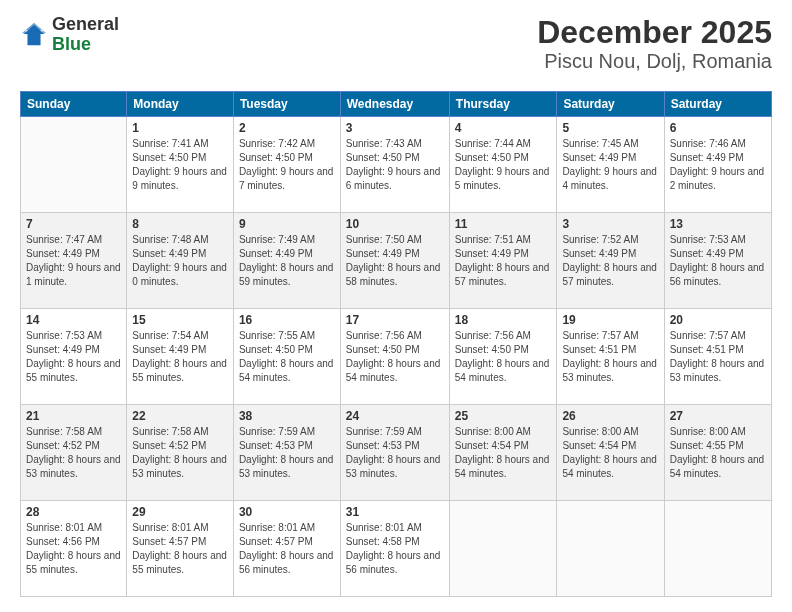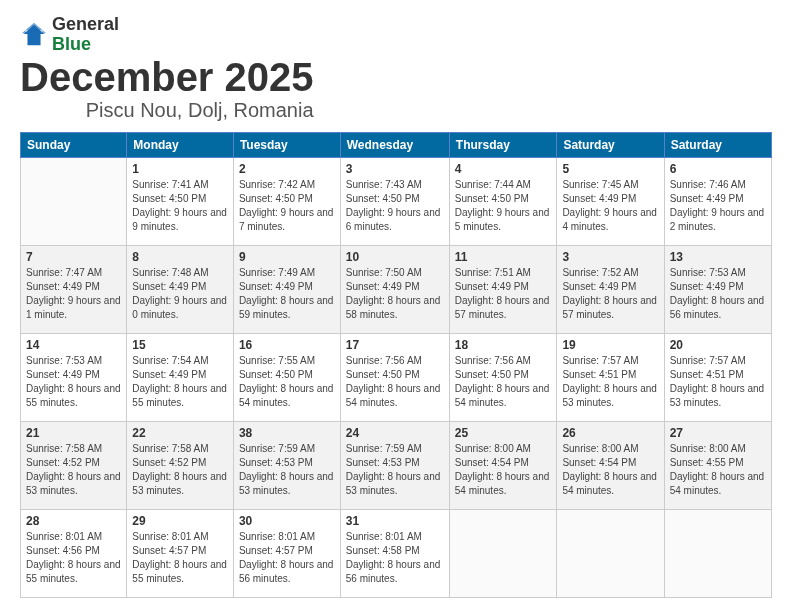--- a/index.html
+++ b/index.html
@@ -14,22 +14,21 @@
       width: 792px;
       height: 612px;
       padding: 15px 20px;
       display: flex;
       flex-direction: column;
     }
     .header {
       display: flex;
       justify-content: space-between;
       align-items: flex-start;
-      margin-bottom: 10px;
-      flex-direction: column;
+      margin-bottom: 18px;
     }
     .logo {
       display: flex;
       align-items: center;
       gap: 4px;
     }
     .logo-text {
       font-size: 18px;
       font-weight: bold;
       line-height: 1.1;
@@ -37,21 +36,21 @@
     .logo-general { color: #333; }
     .logo-blue { color: #15803d; }
     .logo-icon {
       width: 28px;
       height: 28px;
     }
     .title-block {
       text-align: right;
     }
     .month-title {
-      font-size: 40px;
+      font-size: 32px;
       font-weight: bold;
       color: #333;
       line-height: 1.1;
     }
     .subtitle {
       font-size: 20px;
       color: #555;
     }
     .calendar {
       width: 100%;

